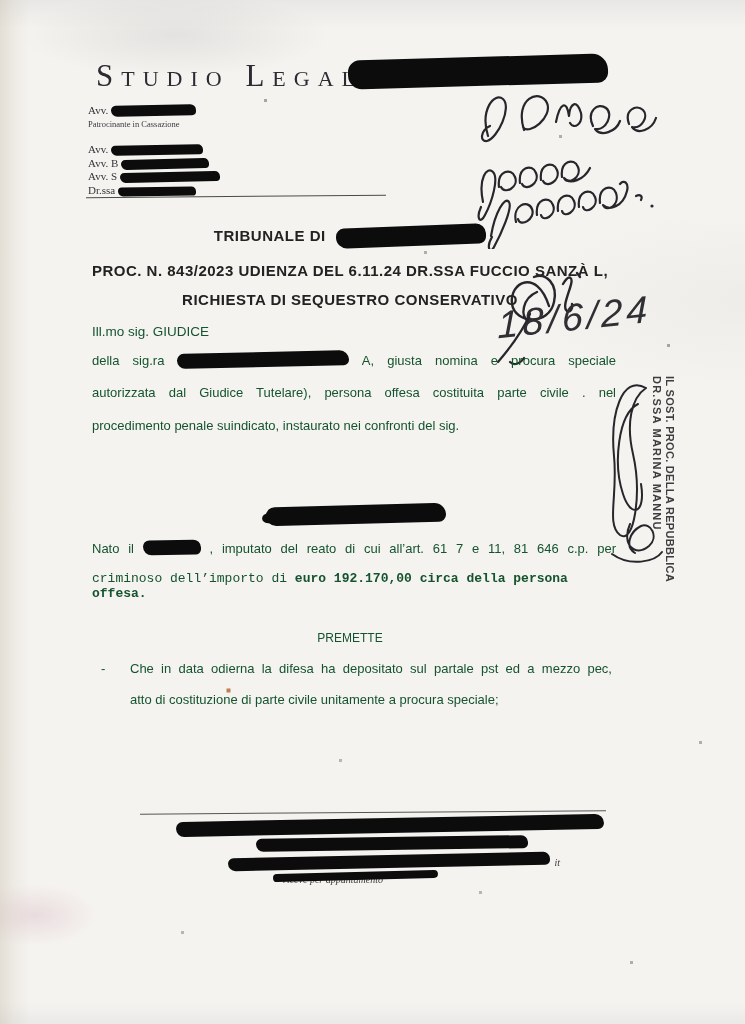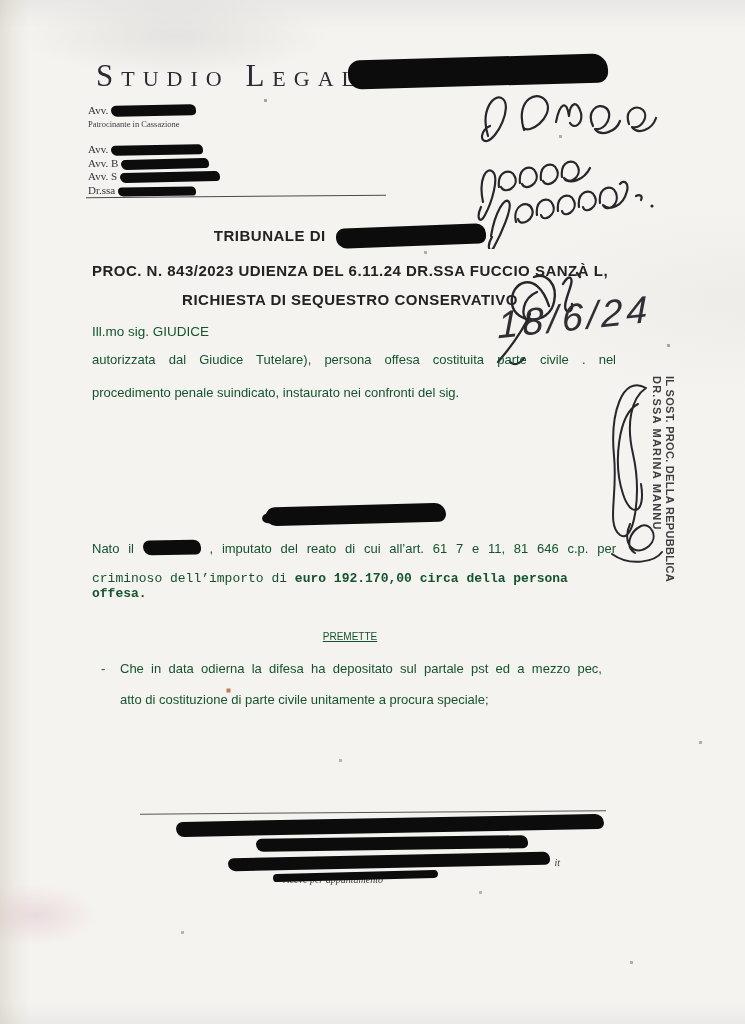--- a/index.html
+++ b/index.html
@@ -136,41 +136,46 @@
     M74,9 L77,13"></path>
 </svg>
 <div class="abs hw-date">18/6/24</div>
 <svg class="abs" style="left:490px;top:300px;" width="180" height="70" viewBox="0 0 180 70">
   <path class="ink" stroke-width="2.2" d="M8,62 C20,48 34,28 40,14 M34,58 C30,64 24,66 20,62"></path>
 </svg>
 
 <div class="abs body-line" style="left:92px;top:324px;font-size:13.5px;">Ill.mo sig. GIUDICE</div>
 
 <div class="abs doc-col" style="left:92px;top:352px;">
+  <div class="body-line jline" style="height:33px;">
+    <span>della sig.ra</span>
+    <span class="bar" style="width:172px;height:15px;transform:rotate(-1.3deg);border-radius:10px 14px 8px 12px;"></span>
+    <span>A,  giusta nomina e procura speciale</span>
+  </div>
   <div class="body-line jline" style="height:33px;">autorizzata dal Giudice Tutelare), persona offesa costituita parte civile . nel</div>
   <div class="body-line" style="height:33px;">procedimento penale suindicato, instaurato nei confronti del sig.</div>
 </div>
 
 <div class="bar blk rough" style="left:266px;top:505px;width:180px;height:19px;transform:rotate(-1.5deg);border-radius:12px 16px 10px 14px;"></div>
 
 <div class="abs doc-col" style="left:92px;top:540px;">
   <div class="body-line jline" style="height:31px;">
     <span>Nato il</span>
     <span class="bar" style="width:58px;height:15px;transform:rotate(-1deg);"></span>
     <span>, imputato del reato di cui all’art. 61 7 e 11, 81 646 c.p. per</span>
   </div>
   <div class="body-line" style="height:31px;font-family:Liberation Mono, monospace;">
     <span>criminoso dell’importo di </span><span class="bold">euro 192.170,00 circa della persona offesa.</span>
   </div>
 </div>
 
-<div class="abs doc-col center body-line" style="top:631px;font-size:10px;text-decoration:underline;">PREMETTE</div>
+<div class="abs doc-col center body-line" style="top:631px;font-size:12px;">PREMETTE</div>
 
 <div class="abs body-line" style="left:101px;top:661px;">-</div>
-<div class="abs" style="left:120px;top:661px;width:482px;">
+<div class="abs" style="left:130px;top:661px;width:482px;">
   <div class="body-line jline" style="height:31px;">Che in data odierna la difesa ha depositato sul partale pst ed a mezzo pec,</div>
   <div class="body-line" style="height:31px;">atto di costituzione di parte civile unitamente a procura speciale;</div>
 </div>
 
 <div class="abs stamp">
   <div>IL SOST. PROC. DELLA REPUBBLICA</div>
   <div style="letter-spacing:1.2px;">DR.SSA MARINA MANNU</div>
 </div>
 <svg class="abs" style="left:600px;top:372px;" width="72" height="210" viewBox="0 0 72 210">
   <path class="ink" stroke-width="2" d="M46,16 C22,2 10,42 14,84 C18,124 6,152 20,163 C34,173 42,122 33,82 C26,52 31,26 46,16

